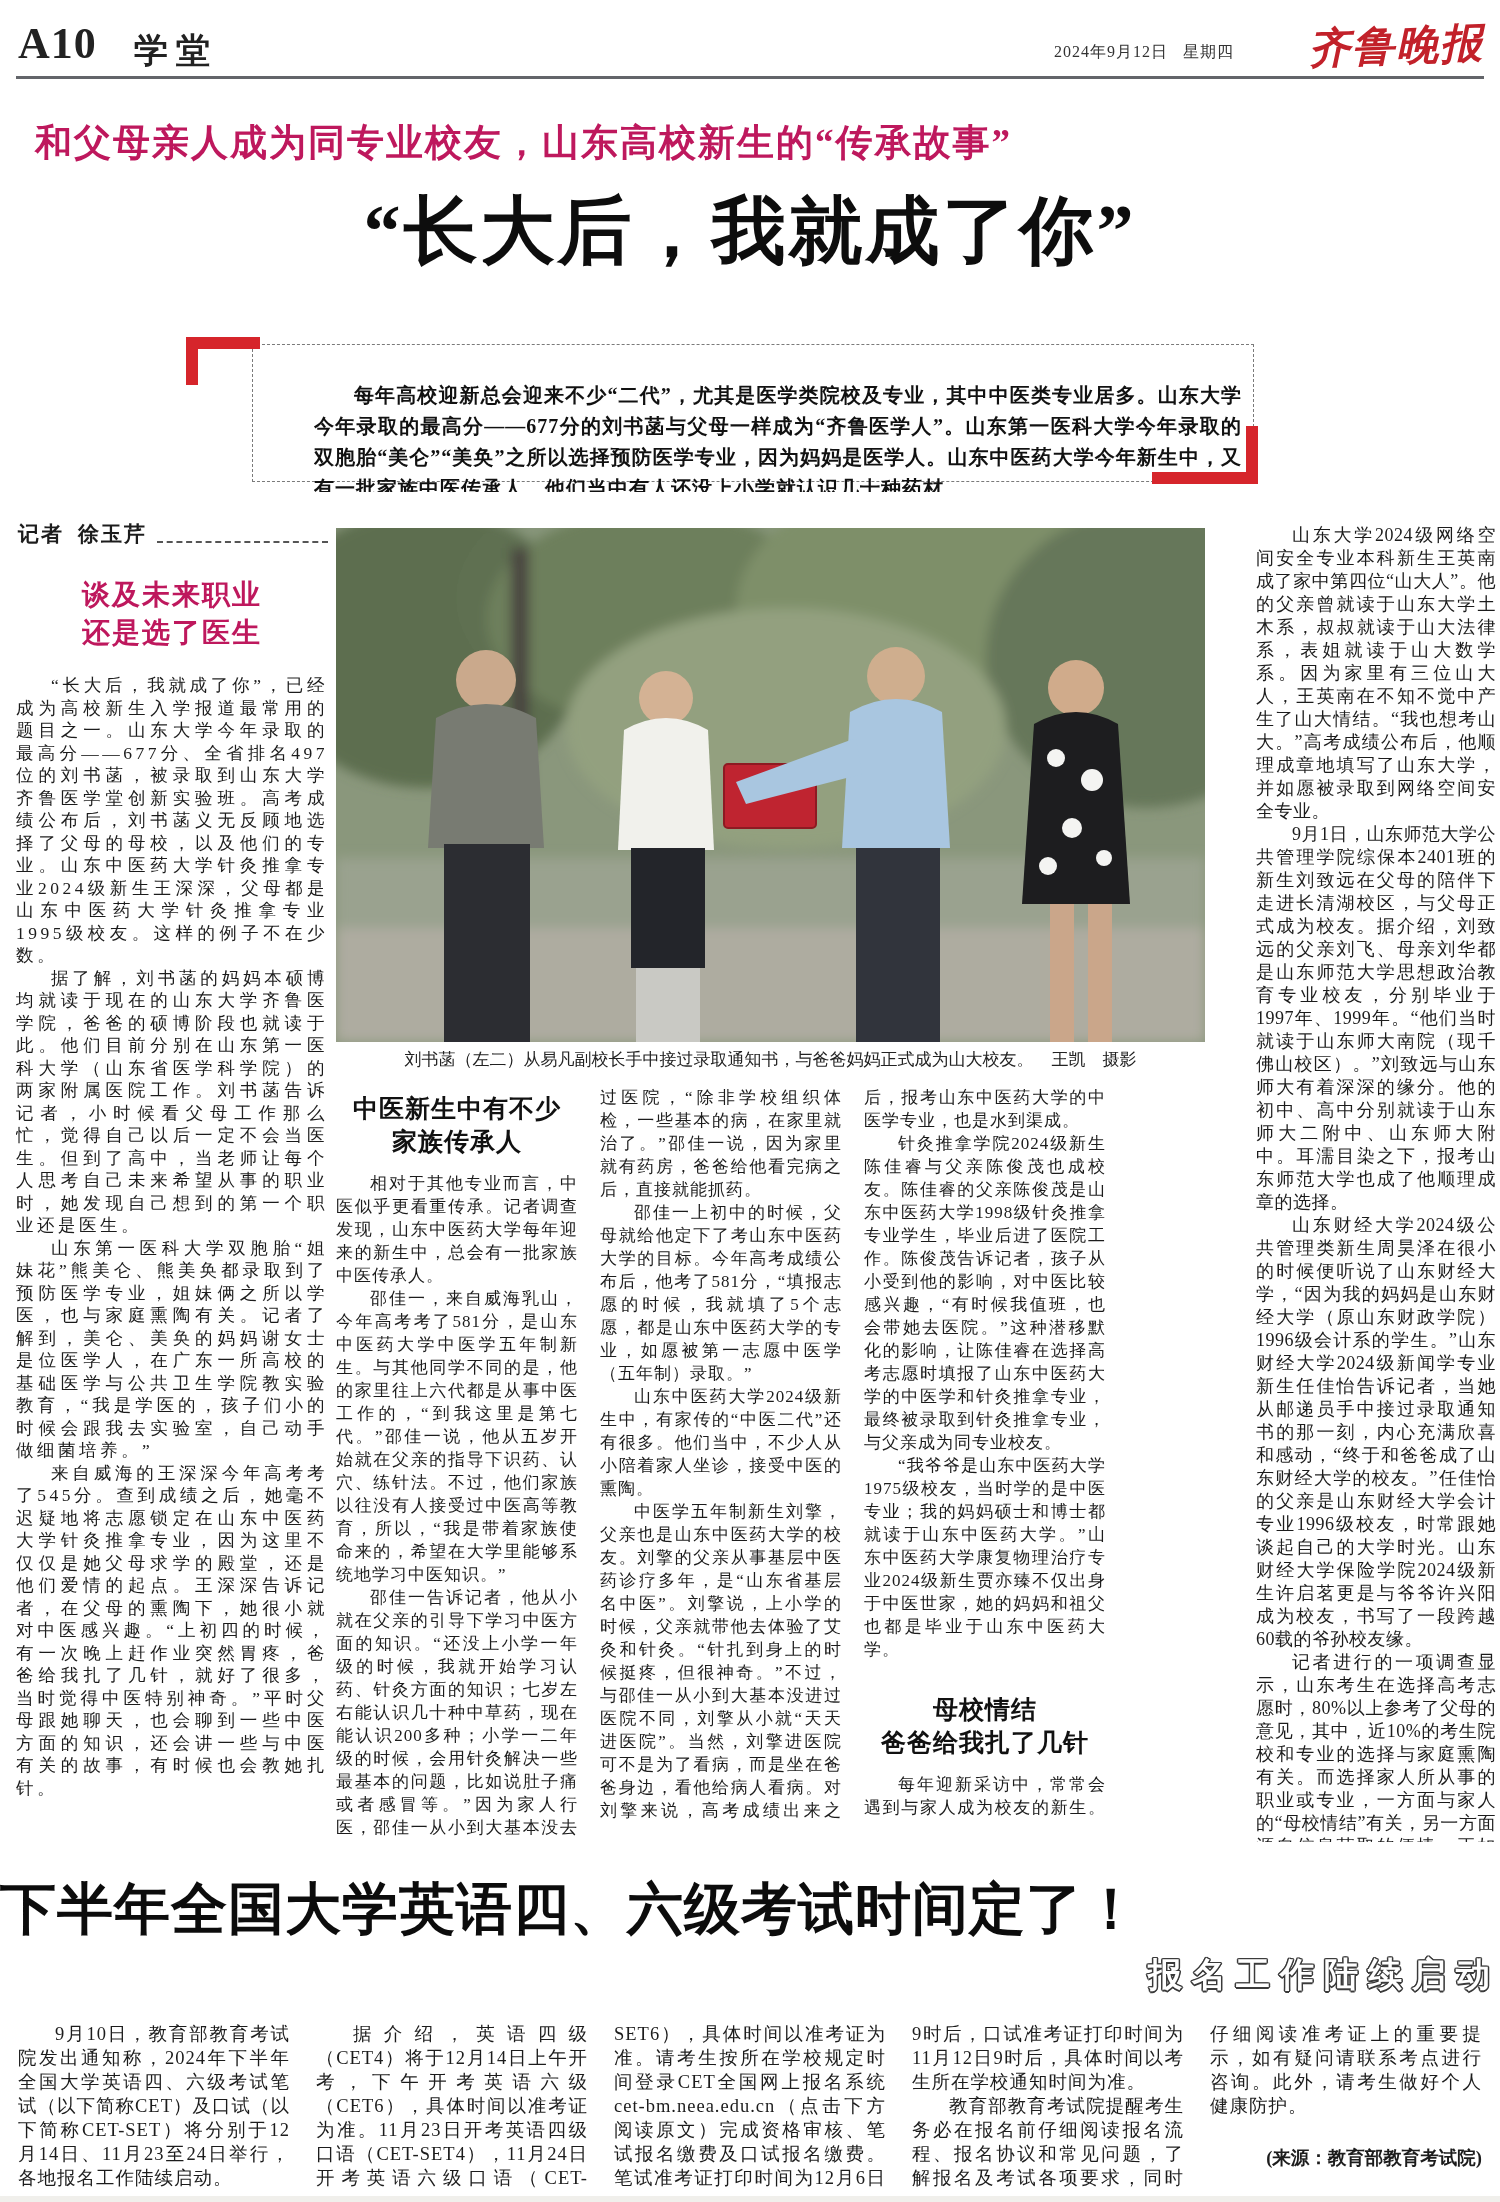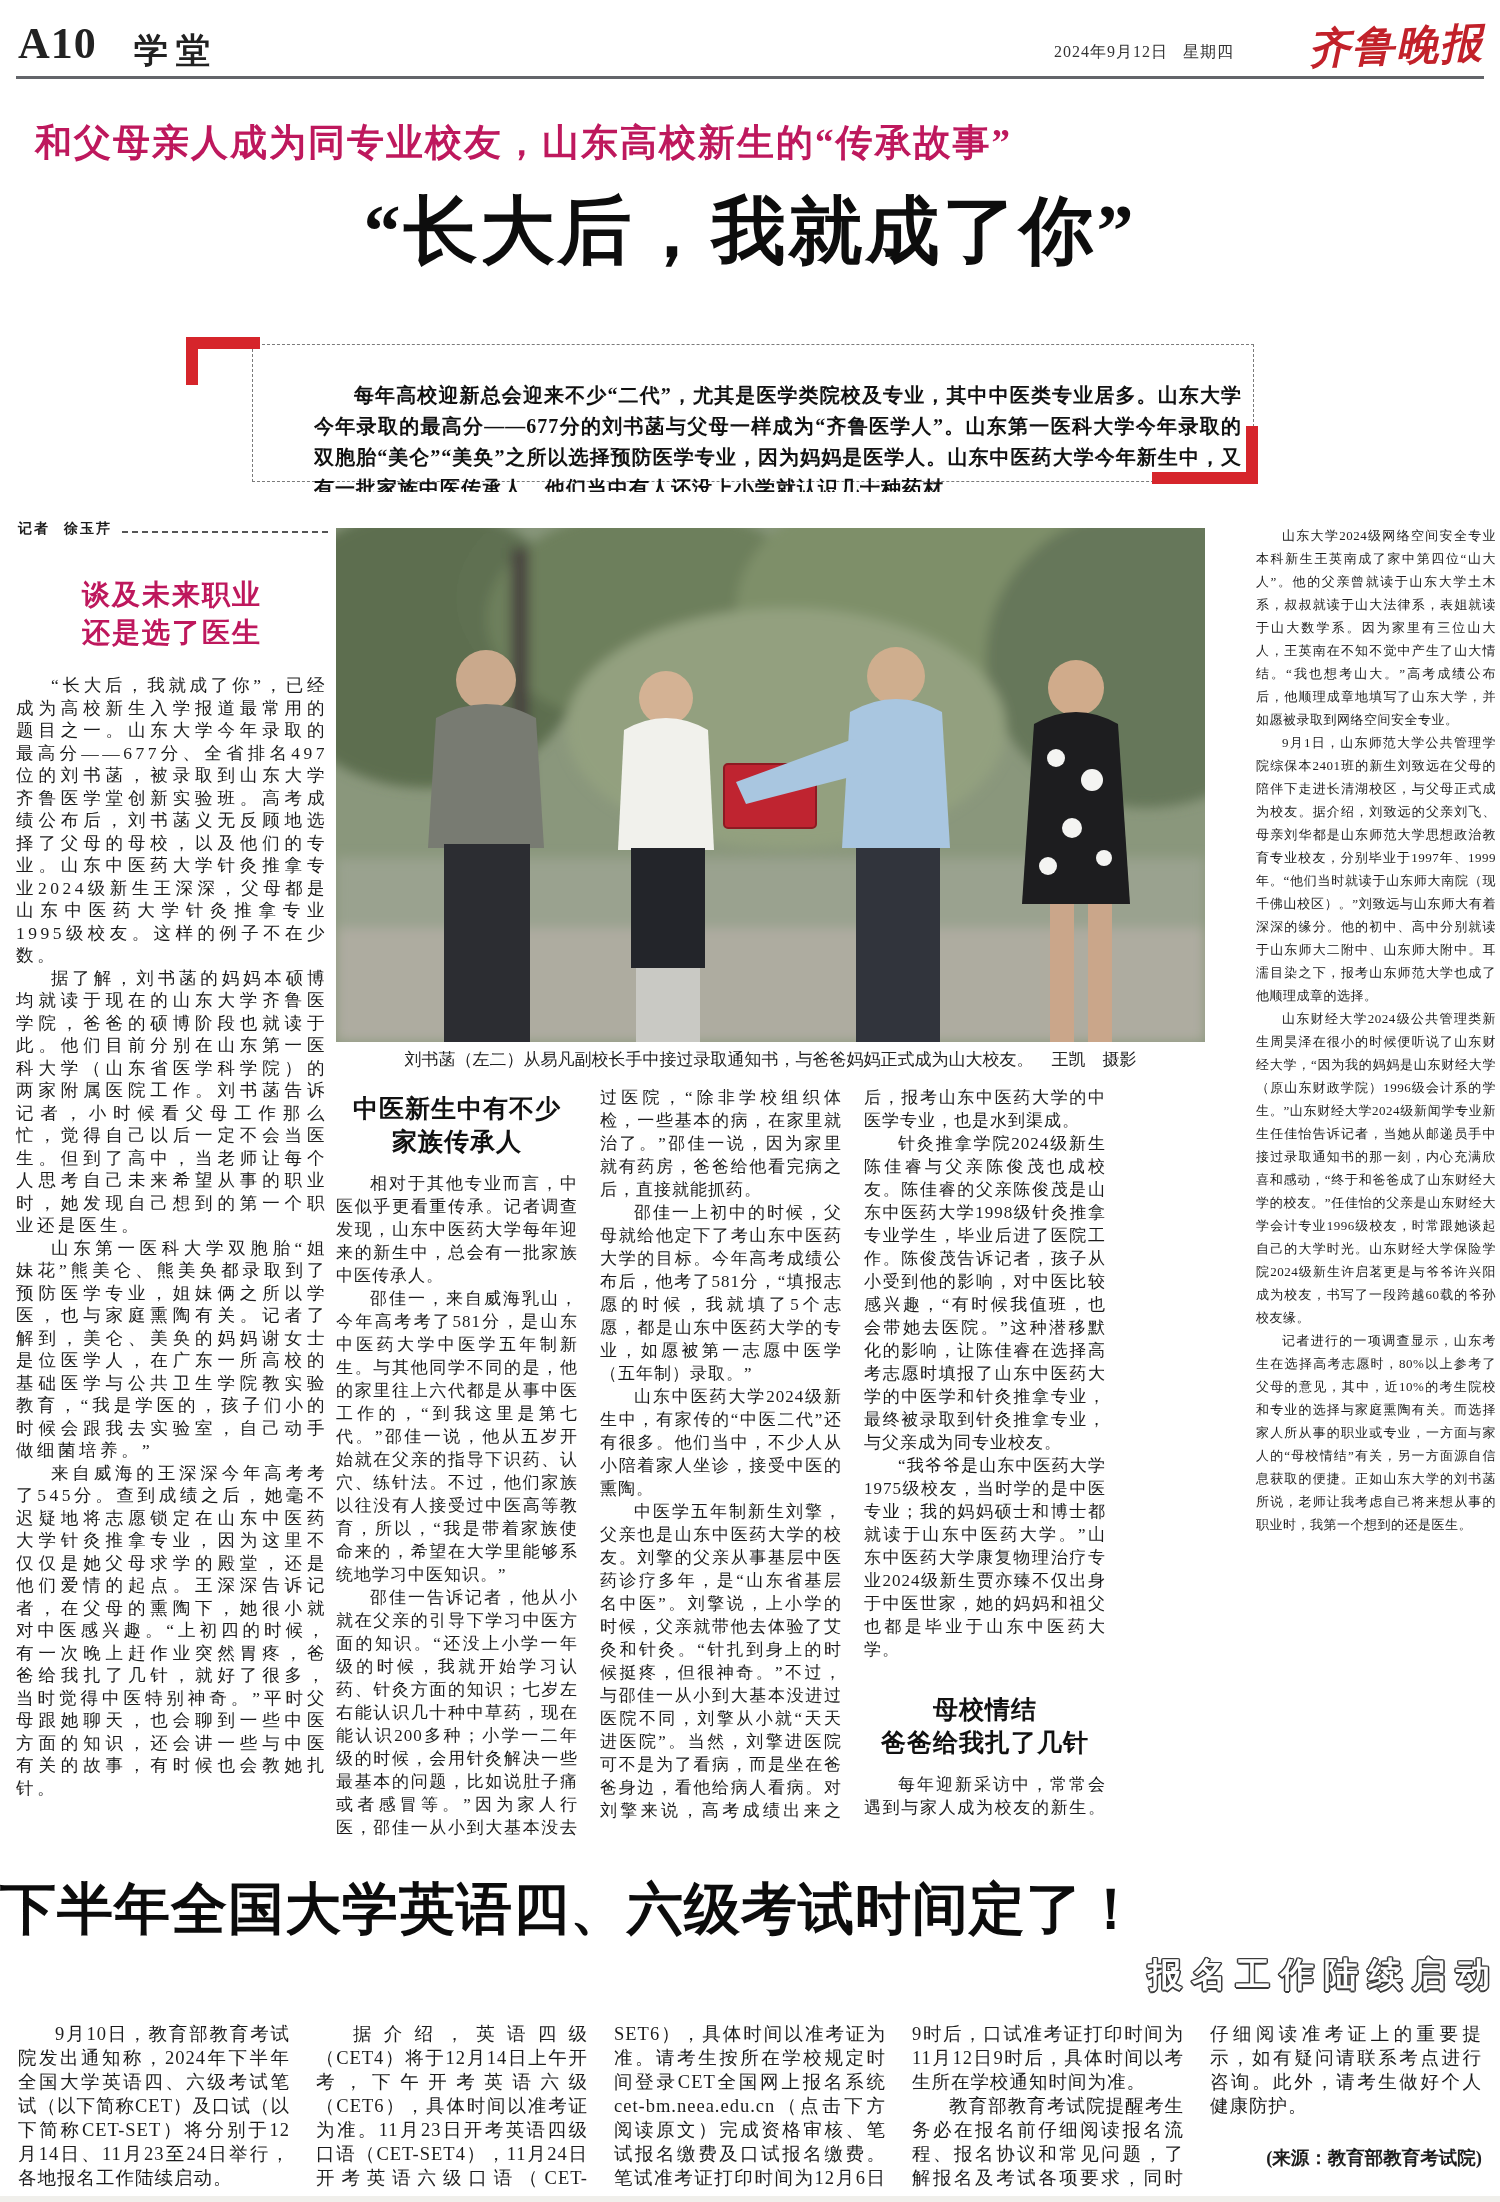--- a/index.html
+++ b/index.html
@@ -29,21 +29,21 @@
   .bk{position:absolute;background:#d6252b;}
   .bk-tl-h{left:186px;top:337px;width:74px;height:12px;}
   .bk-tl-v{left:186px;top:337px;width:12px;height:48px;}
   .bk-br-h{left:1152px;top:472px;width:106px;height:12px;}
   .bk-br-v{left:1246px;top:426px;width:12px;height:58px;}
   .intro-text{position:absolute;left:288px;top:360px;width:928px;height:112px;font-size:20px;font-weight:bold;
           line-height:31px;text-align:justify;text-indent:2em;letter-spacing:1px;color:#111;overflow:hidden;margin-left:26px;}
 
   
   .byline{position:absolute;left:18px;top:520px;width:310px;display:flex;align-items:flex-end;}
-  .byline b{font-size:14px;letter-spacing:2px;}
+  .byline b{font-size:21px;letter-spacing:2px;}
   .byline .name{margin-left:14px;}
   .byline-leader{flex:1;border-bottom:2px dashed #555;margin:0 0 5px 10px;height:1px;}
 
   
   .left-col{position:absolute;left:16px;top:562px;width:312px;height:1276px;overflow:hidden;}
   .col-head{ text-align:center;font-weight:bold;font-size:28px;line-height:38px;margin:14px 0 22px 0;letter-spacing:2px;color:#be185d;}
   .col-head span{display:block;}
   .body-p{margin:0;text-align:justify;text-indent:2em;}
   .left-col .body-p{font-size:17.5px;line-height:22.5px;letter-spacing:3.5px;}
 
@@ -57,21 +57,21 @@
   
   .mid-cols{position:absolute;left:336px;top:1086px;width:770px;height:754px;
             column-count:3;column-gap:22px;column-fill:auto;overflow:hidden;}
   .mid-cols .body-p{font-size:17px;line-height:23px;letter-spacing:1px;}
   .mid-head{text-align:center;font-weight:bold;font-size:25px;line-height:33px;margin:6px 0 14px 0;letter-spacing:1px;color:#111;}
   .mid-head span{display:block;}
   .mid-head.second{margin-top:32px;}
 
   
   .right-col{position:absolute;left:1256px;top:524px;width:240px;height:1318px;overflow:hidden;}
-  .right-col .body-p{font-size:13px;line-height:23px;letter-spacing:0.5px;}
+  .right-col .body-p{font-size:18px;line-height:23px;letter-spacing:0.5px;}
 
   
   .bottom-head{position:absolute;left:0;top:1872px;width:100%;text-align:left;font-size:56px;font-weight:bold;
                letter-spacing:1px;color:#0c0c0c;}
   .bottom-sub{position:absolute;left:0;top:1952px;width:100%;text-align:right;font-size:34px;font-weight:bold;
               letter-spacing:10px;color:#ffffff;
               text-shadow:1.5px 0 #3a3a3a,-1.5px 0 #3a3a3a,0 1.5px #3a3a3a,0 -1.5px #3a3a3a,
                           1px 1px #3a3a3a,-1px -1px #3a3a3a,1px -1px #3a3a3a,-1px 1px #3a3a3a;}
   .bottom-cols{position:absolute;left:18px;top:2022px;width:1464px;height:172px;
                column-count:5;column-gap:26px;column-fill:auto;overflow:hidden;}

